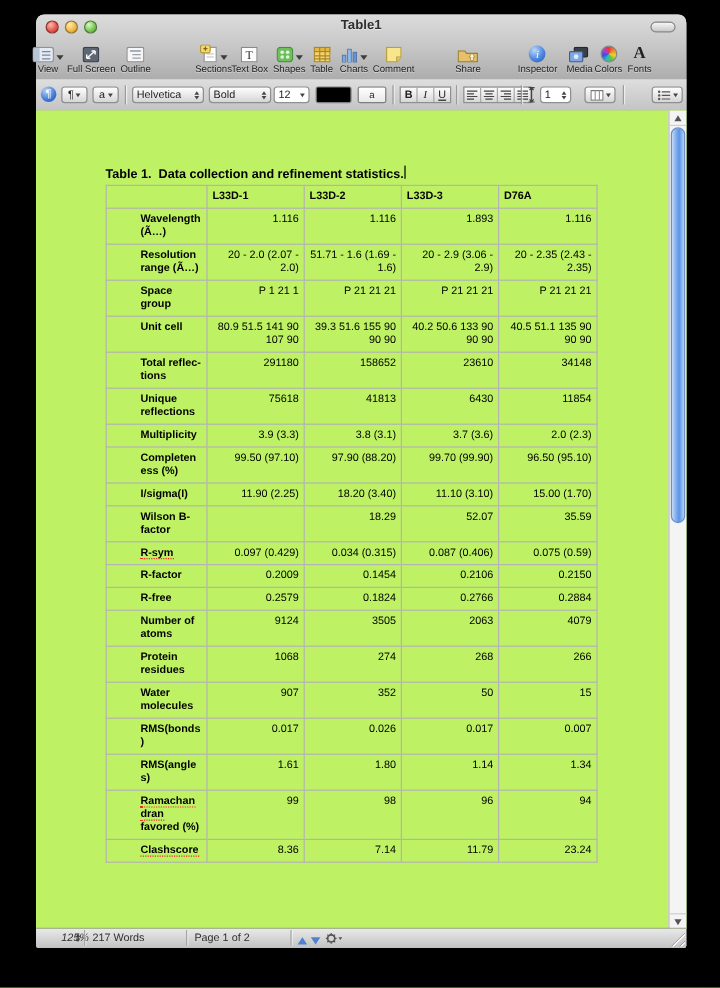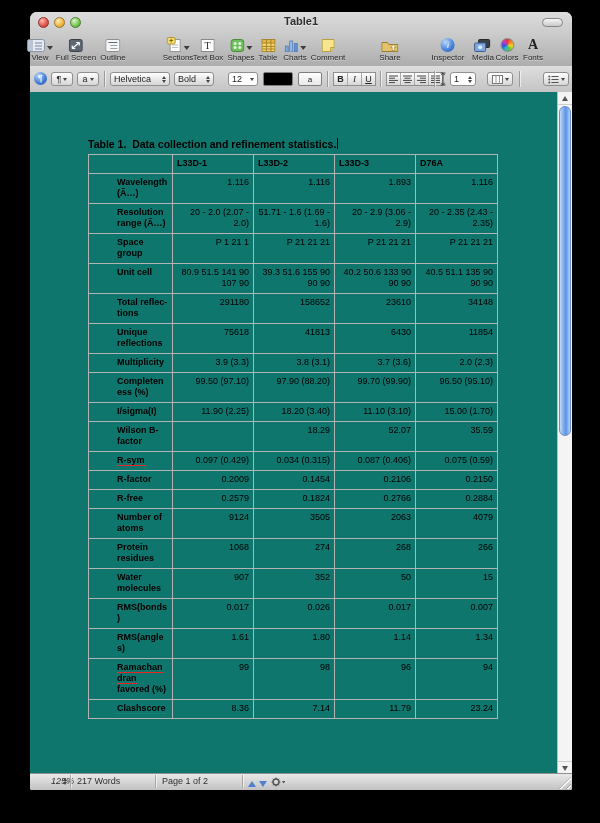--- a/index.html
+++ b/index.html
@@ -44,21 +44,21 @@
   .t-up{width:0;height:0;border-left:2.5px solid transparent;border-right:2.5px solid transparent;border-bottom:3px solid #444;}
   .t-dn{width:0;height:0;border-left:2.5px solid transparent;border-right:2.5px solid transparent;border-top:3px solid #444;}
   .fb-sphere{width:13px;height:13px;border-radius:50%;background:radial-gradient(circle at 35% 28%,#b7d4f7,#3e78d4 60%,#1d4fa8);
              color:#fff;font-size:9px;line-height:13px;text-align:center;border:none;}
   .well{border:1px solid #7e7e7e;border-radius:2px;}
   .seg{border:1px solid #8f8f8f;background:linear-gradient(#fdfdfd,#d8d8d8);display:flex;}
   .seg > span{width:13px;text-align:center;border-right:1px solid #a8a8a8;font-size:9px;line-height:12px;}
   .seg > span:last-child{border-right:none;}
 
   
-  .content{position:absolute;top:80px;left:0;right:0;bottom:16px;background:#0f766e;overflow:hidden;}
+  .content{position:absolute;top:80px;left:0;right:0;bottom:16px;background:#bef264;overflow:hidden;}
   .doc-heading{position:absolute;left:58px;top:46px;font-size:10.5px;font-weight:bold;color:#000;}
   .doc-heading span{white-space:pre-wrap;}
   .caret{display:inline-block;width:1px;height:11px;background:#000;vertical-align:-1px;margin-left:1px;}
 
   table.stats{position:absolute;left:58px;top:62px;width:409px;border-collapse:collapse;table-layout:fixed;
               font-size:9px;line-height:11px;color:#000;}
   table.stats th,table.stats td{border:1px solid #b3b3b3;padding:3px 4px 4px 4px;vertical-align:top;overflow:hidden;}
   table.stats thead th{font-weight:bold;text-align:left;}
   table.stats tbody th{font-weight:bold;text-align:left;word-wrap:break-word;padding-left:28px;}
   table.stats td{text-align:right;font-weight:normal;}
@@ -291,21 +291,21 @@
 
     <div class="fdiv" style="left:74px;"></div>
 
     <div class="fb fbtn" style="left:80px;width:60px;justify-content:space-between;">
         <span>Helvetica</span>
         <span class="updn">
           <span class="t-up"></span>
           <span class="t-dn"></span>
         </span>
       </div>
-    <div class="fb fbtn" style="left:144px;width:40px;justify-content:space-between;">
+    <div class="fb fbtn" style="left:144px;width:52px;justify-content:space-between;">
         <span>Bold</span>
         <span class="updn">
           <span class="t-up"></span>
           <span class="t-dn"></span>
         </span>
       </div>
     <div class="fb fbtn" style="left:198px;width:30px;justify-content:space-between;background:#fff;">
         <span>12</span>
         <span class="t-dn"></span>
       </div>

